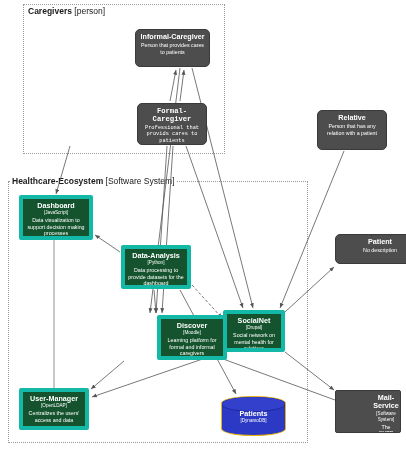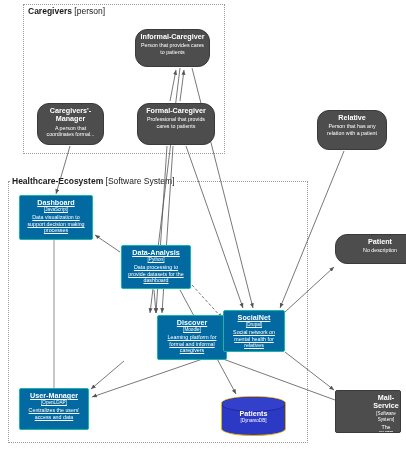--- a/index.html
+++ b/index.html
@@ -54,45 +54,44 @@
     line-height:6.4px;
     display:block;
     padding:0 3px;
     margin-top:1px;
   }
 
   
   .person{
     background:#4d4d4d;
     border:1px solid #3a3a3a;
-    border-radius:12px;
+    border-radius:5px;
   }
   .person-head{
     position:absolute;
     background:#4d4d4d;
     border:1px solid #3a3a3a;
     border-bottom:none;
     border-radius:50% 50% 0 0;
     width:18px;height:10px;
     left:50%;
     margin-left:-9px;
     top:-10px;
   }
   
   .extsys{
     background:#4d4d4d;
     border:1px solid #3a3a3a;
     border-radius:2px;
   }
   
   .blue{
-    background:#0369a1;
-    border:1px solid #14b8a6;
+    background:#14532d;
+    border:4px solid #14b8a6;
     border-radius:2px;
-    text-decoration:underline;
   }
   
   .db{
     background:#2b39c4;
     border:1px solid #eab308;
     border-radius:50% / 18%;
     position:absolute;
   }
   .db .n-title{margin-top:13px;}
   .db-top{
@@ -169,27 +168,22 @@
       <path d="M50,240 L50,388"></path>
     </g>
   </svg>
 
   <div class="node person" style="left:131px;top:29px;width:75px;height:38px;">
     <div class="person-head"></div>
     <span class="n-title">Informal-Caregiver</span>
     <span class="n-desc">Person that provides cares to patients</span>
   </div>
 
-  <div class="node person" style="left:33px;top:103px;width:67px;height:42px;">
-    <div class="person-head"></div>
-    <span class="n-title">Caregivers'-Manager</span>
-    <span class="n-desc">A person that coordinates formal...</span>
-  </div>
-
-  <div class="node person" style="left:133px;top:103px;width:78px;height:42px;">
+
+  <div class="node person" style="left:133px;top:103px;width:70px;height:42px;font-family:Liberation Mono, monospace;">
     <div class="person-head"></div>
     <span class="n-title">Formal-Caregiver</span>
     <span class="n-desc">Professional that provids cares to patients</span>
   </div>
 
   <div class="node person" style="left:313px;top:110px;width:70px;height:40px;">
     <div class="person-head"></div>
     <span class="n-title">Relative</span>
     <span class="n-desc">Person that has any relation with a patient</span>
   </div>

